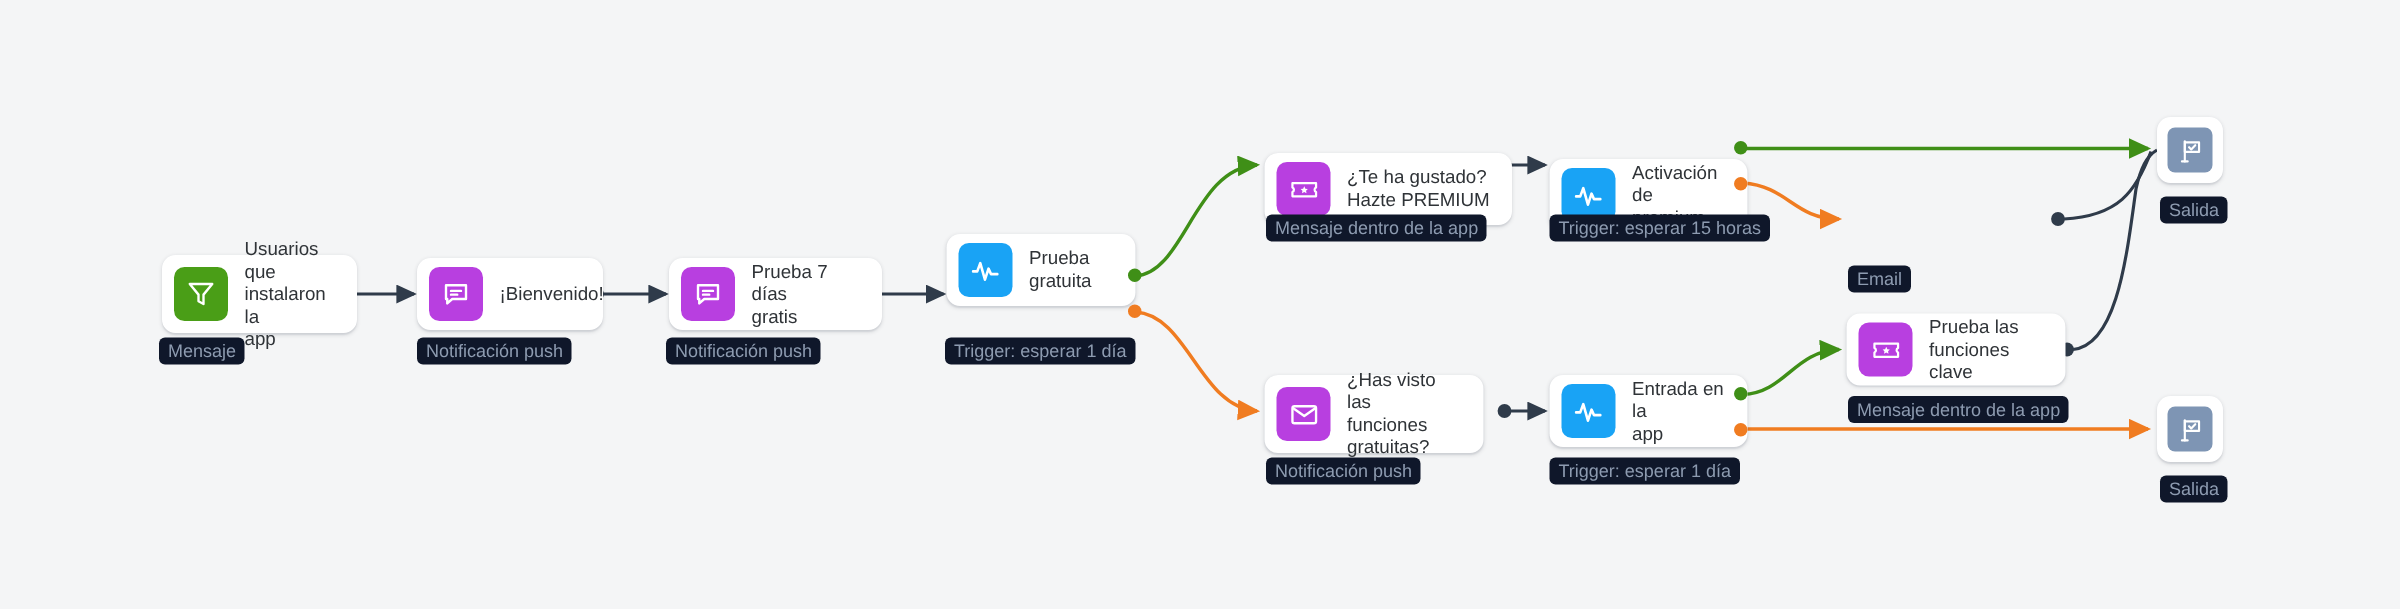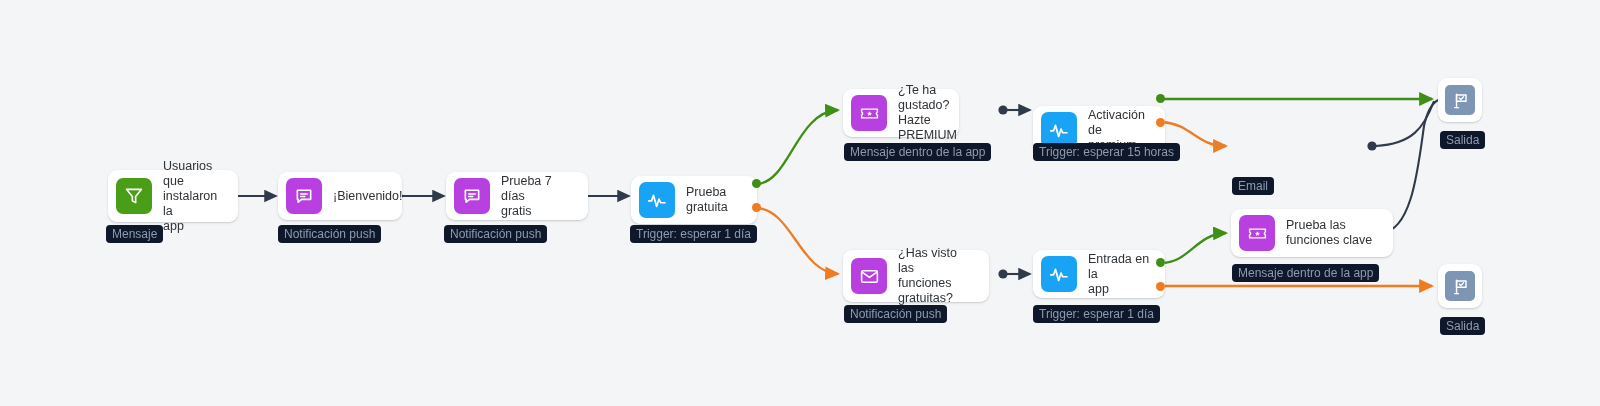--- a/index.html
+++ b/index.html
@@ -135,34 +135,34 @@
       <svg width="20" height="20" viewBox="0 0 24 24" fill="none" stroke="#fff" stroke-width="1.9" stroke-linejoin="round">
         <path d="M4 5h16v11H9l-4 3.5V16H4z"></path>
         <path d="M8 9.5h8M8 12.5h5" stroke-linecap="round"></path>
       </svg>
     </span>
     <span class="txt">Prueba 7 días
 gratis</span>
   </div>
   <div class="cap" style="left:444px;top:225px;">Notificación push</div>
 
-  <div class="node" style="left:631px;top:176px;width:126px;height:48px;align-items:center;">
+  <div class="node" style="left:631px;top:156px;width:126px;height:48px;align-items:center;">
     <span class="ico blue">
       <svg width="22" height="22" viewBox="0 0 24 24" fill="none" stroke="#fff" stroke-width="1.9" stroke-linecap="round" stroke-linejoin="round">
         <path d="M3 13h3l2.2-6 3.4 12 2.6-8 1.8 4h4.6"></path>
       </svg>
     </span>
     <span class="txt">Prueba
 gratuita</span>
   </div>
   <div class="port g" style="left:752px;top:179px;"></div>
   <div class="port o" style="left:752px;top:203px;"></div>
   <div class="cap" style="left:630px;top:225px;">Trigger: esperar 1 día</div>
 
-  <div class="node" style="left:843px;top:89px;width:116px;height:48px;">
+  <div class="node" style="left:843px;top:102px;width:165px;height:48px;">
     <span class="ico purple">
       <svg width="21" height="21" viewBox="0 0 24 24" fill="none" stroke="#fff" stroke-width="1.7" stroke-linejoin="round">
         <path d="M3 7h18v3.2a2 2 0 000 3.6V17H3v-3.2a2 2 0 000-3.6z"></path>
         <path d="M12 9.4l.85 1.75 1.9.28-1.37 1.33.32 1.9-1.7-.9-1.7.9.32-1.9L9.25 11.43l1.9-.28z" fill="#fff" stroke="none"></path>
       </svg>
     </span>
     <span class="txt">¿Te ha gustado?
 Hazte PREMIUM</span>
   </div>
   <div class="cap" style="left:844px;top:143px;">Mensaje dentro de la app</div>
@@ -201,21 +201,21 @@
         <path d="M3 13h3l2.2-6 3.4 12 2.6-8 1.8 4h4.6"></path>
       </svg>
     </span>
     <span class="txt">Entrada en la
 app</span>
   </div>
   <div class="port g" style="left:1156px;top:258px;"></div>
   <div class="port o" style="left:1156px;top:282px;"></div>
   <div class="cap" style="left:1033px;top:305px;">Trigger: esperar 1 día</div>
 
-  <div class="node" style="left:1231px;top:209px;width:162px;height:48px;">
+  <div class="node" style="left:1231px;top:209px;width:146px;height:48px;">
     <span class="ico purple">
       <svg width="21" height="21" viewBox="0 0 24 24" fill="none" stroke="#fff" stroke-width="1.7" stroke-linejoin="round">
         <path d="M3 7h18v3.2a2 2 0 000 3.6V17H3v-3.2a2 2 0 000-3.6z"></path>
         <path d="M12 9.4l.85 1.75 1.9.28-1.37 1.33.32 1.9-1.7-.9-1.7.9.32-1.9L9.25 11.43l1.9-.28z" fill="#fff" stroke="none"></path>
       </svg>
     </span>
     <span class="txt">Prueba las
 funciones clave</span>
   </div>
   <div class="cap" style="left:1232px;top:264px;">Mensaje dentro de la app</div>

